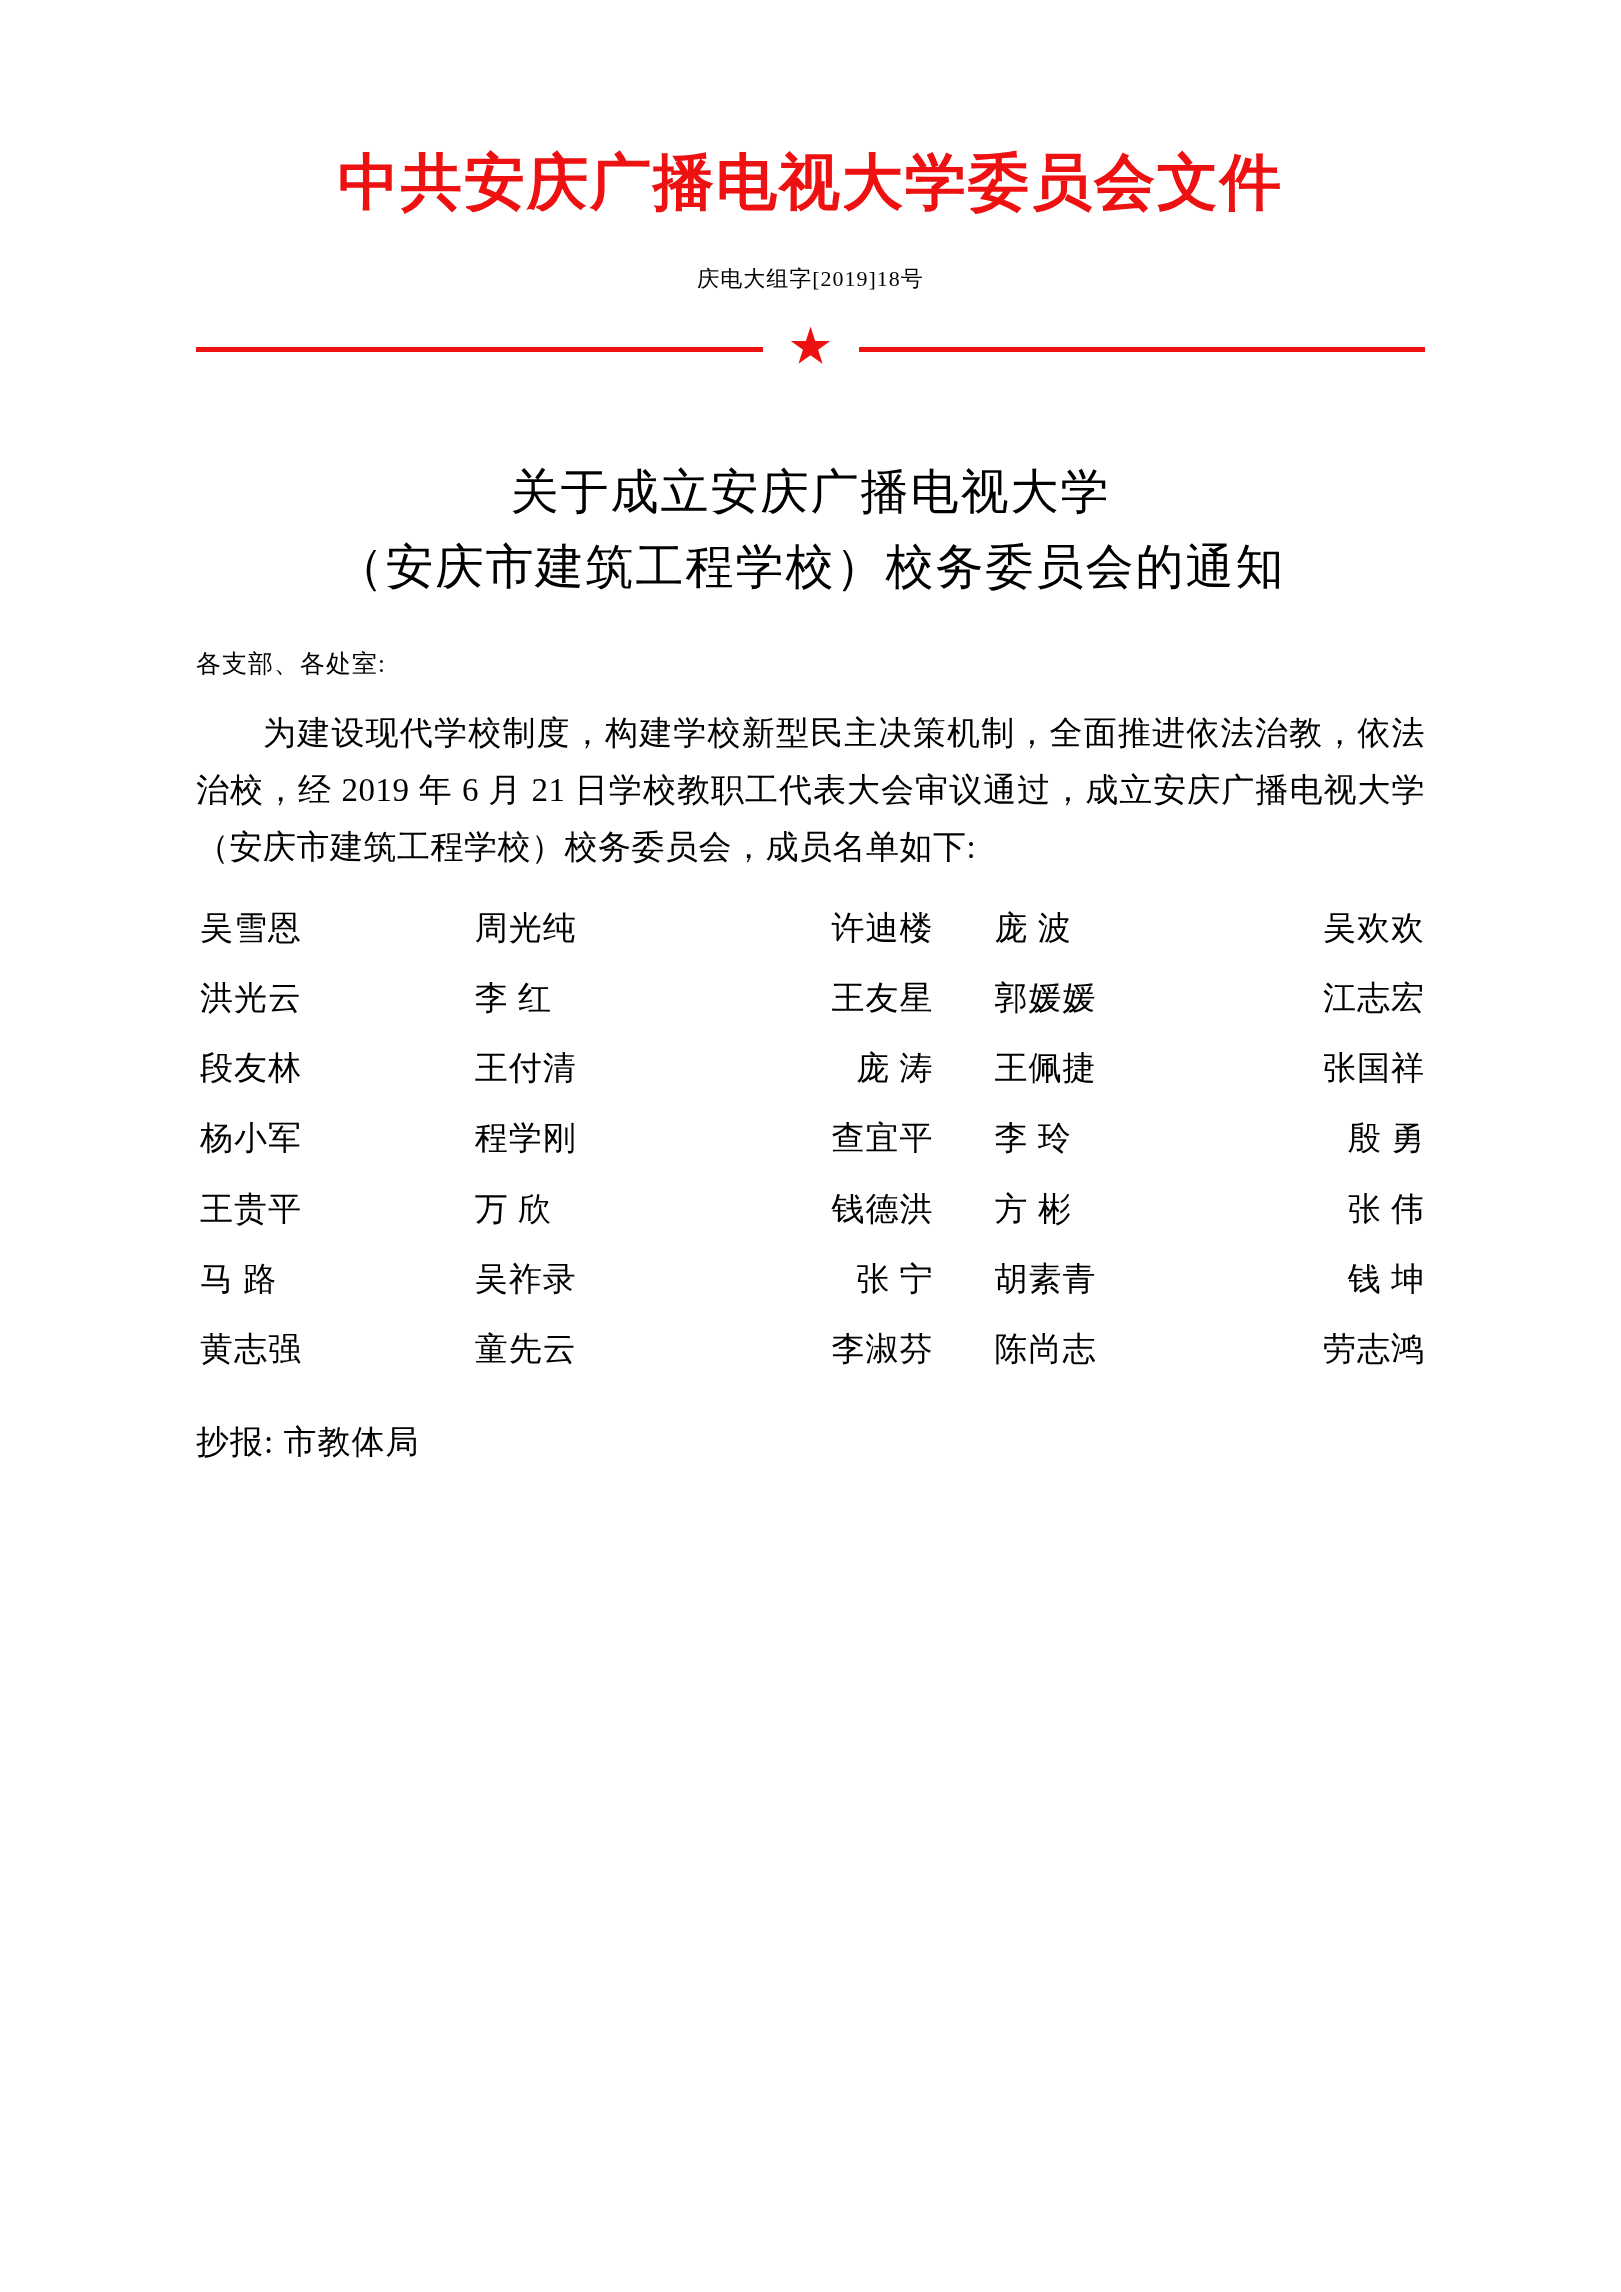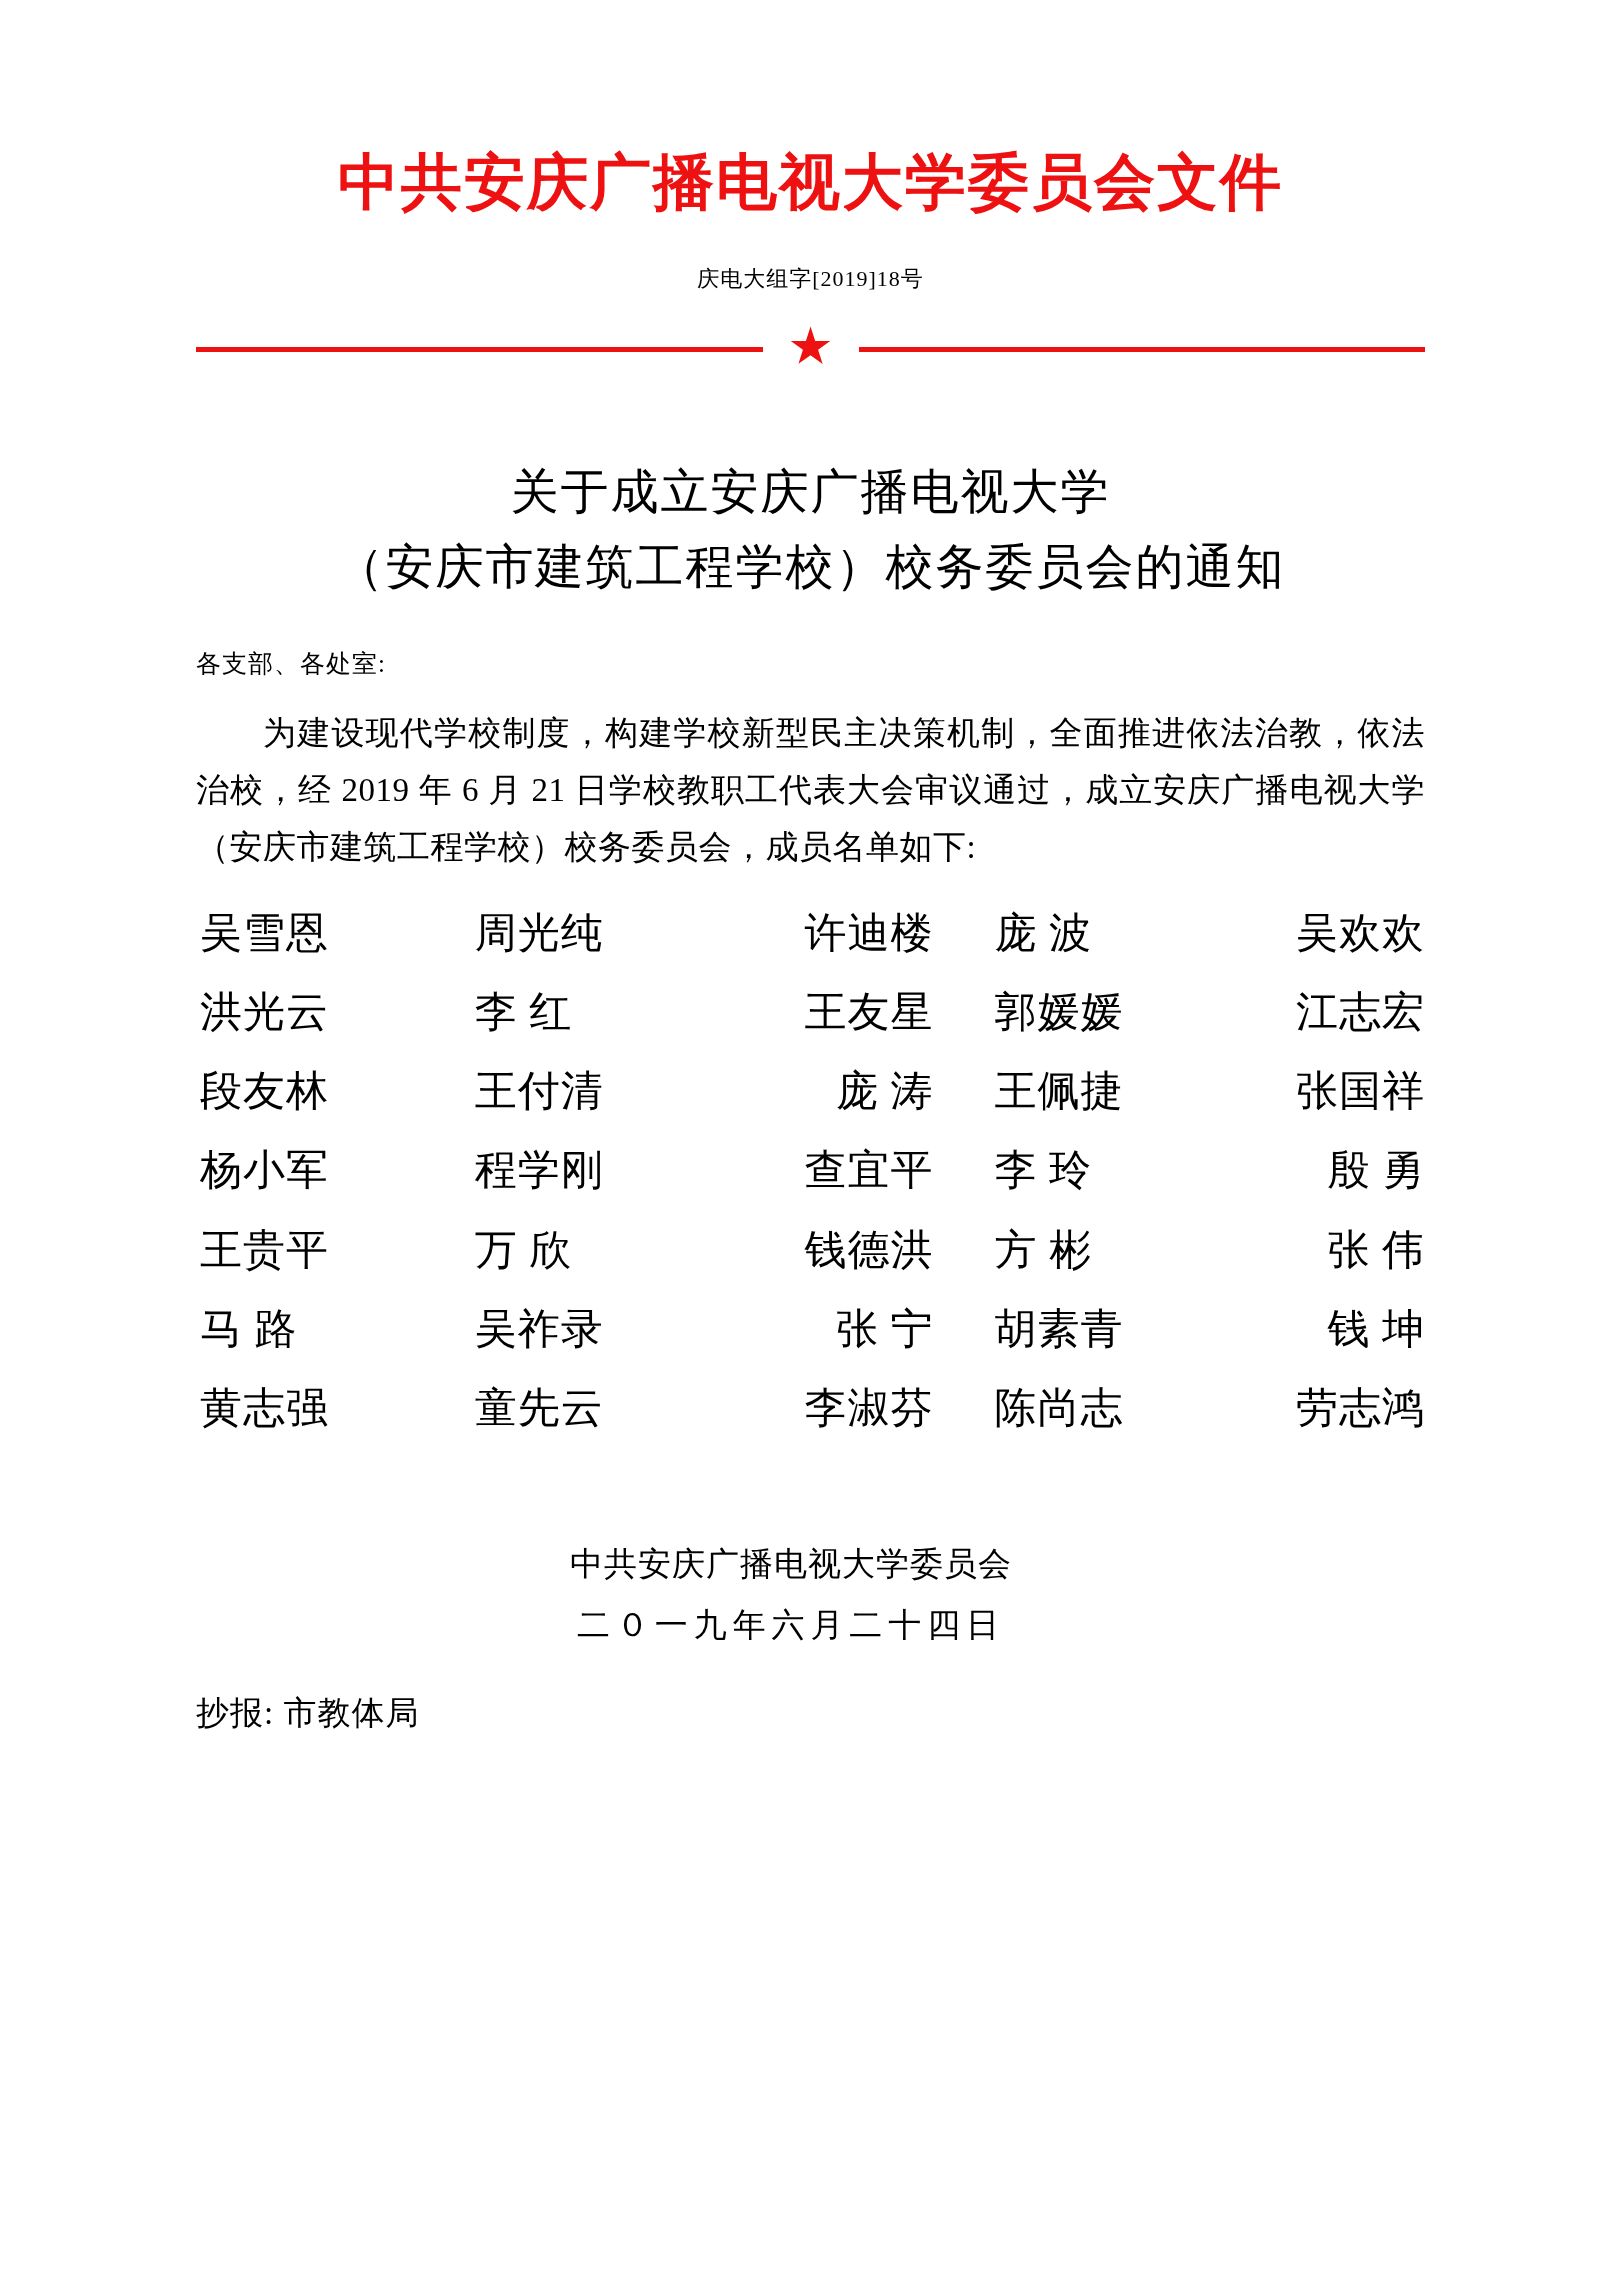--- a/index.html
+++ b/index.html
@@ -89,21 +89,21 @@
     letter-spacing: 0.5px;
   }
 
   
   .name-grid {
     margin-top: 17.6px;
     width: 100%;
     border-collapse: collapse;
   }
   .name-grid td {
-    font-size: 42px;
+    font-size: 33px;
     line-height: 1.0;
     padding: 18.6px 0;
     letter-spacing: 1px;
     white-space: nowrap;
   }
   .name-grid td.c0 { width: 20%; text-align: left;   padding-left: 3.9px; }
   .name-grid td.c1 { width: 20%; text-align: left;   padding-left: 33px; }
   .name-grid td.c2 { width: 20%; text-align: right;   padding-left: 49px; }
   .name-grid td.c3 { width: 20%; text-align: left;   padding-left: 61px; }
   .name-grid td.c4 { width: 20%; text-align: right;   padding-left: 76px; }
@@ -197,21 +197,17 @@
       <tr>
         <td class="c0">黄志强</td>
         <td class="c1">童先云</td>
         <td class="c2">李淑芬</td>
         <td class="c3">陈尚志</td>
         <td class="c4">劳志鸿</td>
       </tr>
     </tbody>
   </table>
 
-  <div class="signature">
-    <span class="line">中共安庆广播电视大学委员会</span>
-    <span class="line date">二０一九年六月二十四日</span>
-  </div>
 
   <div class="cc-line">抄报: 市教体局</div>
 
 </div>
 
 
 </body></html>

